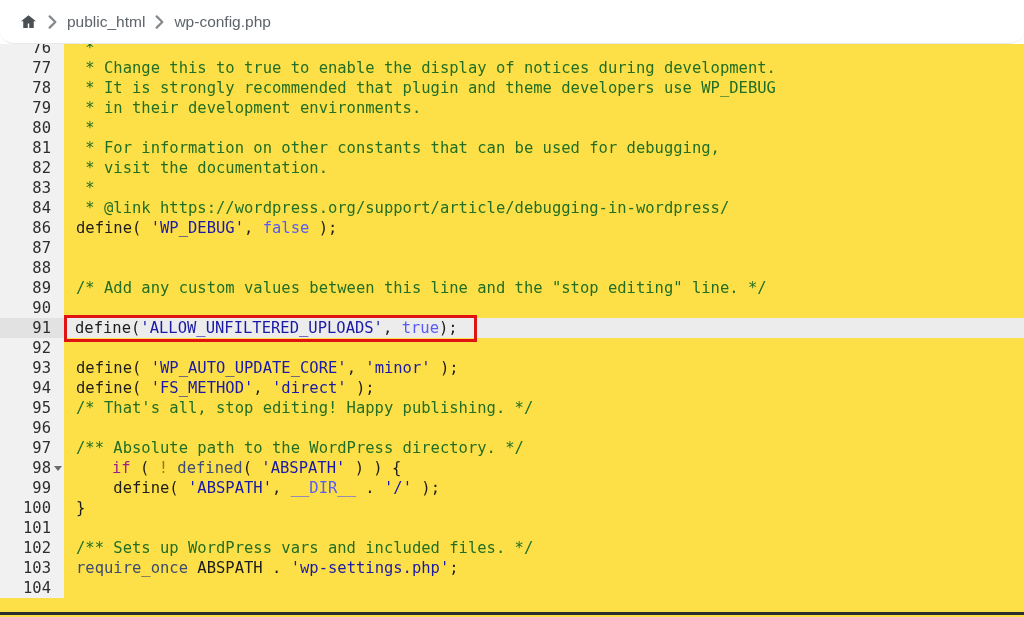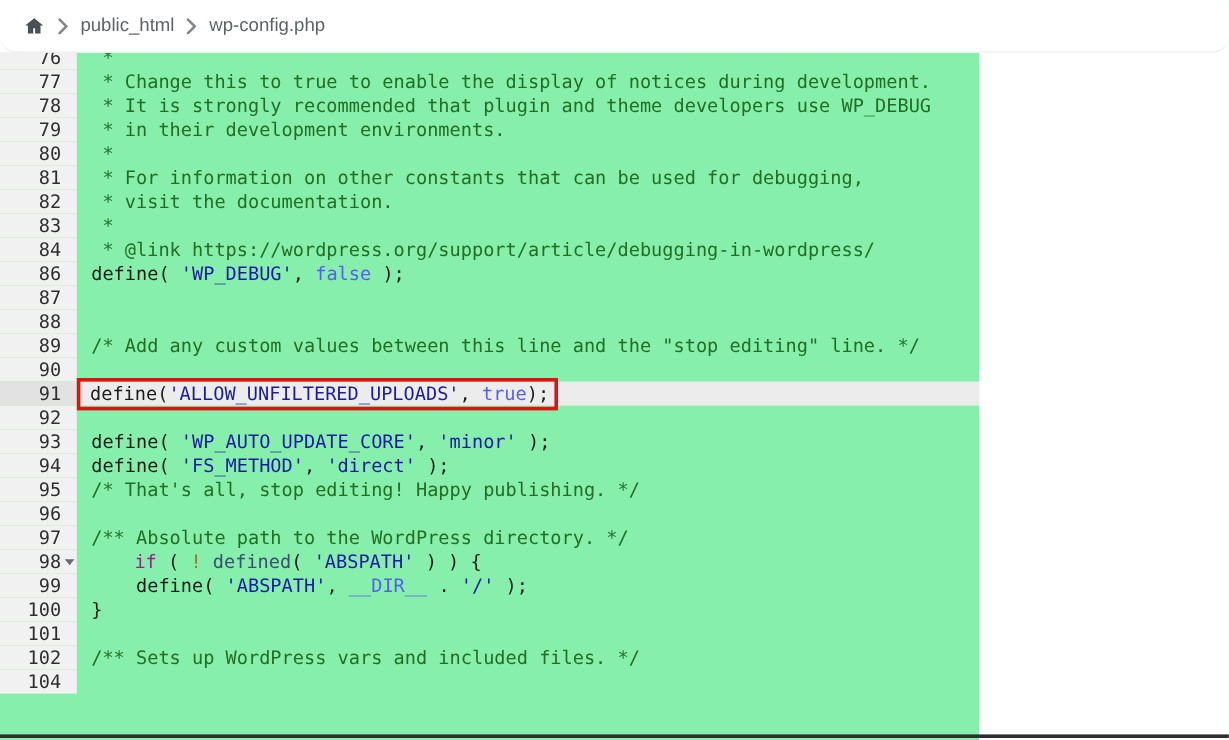--- a/index.html
+++ b/index.html
@@ -8,43 +8,43 @@
 
   
   .topbar { position:absolute; left:0; top:0; width:1024px; height:44px;
             background:#fff; border-bottom:1px solid #e9e9e9;
             display:flex; align-items:center; padding-left:19px; z-index:4;border-radius:14px; }
   .crumb-home { display:flex; align-items:center; cursor:pointer; }
   .crumb-sep { margin:0 10px; display:flex; align-items:center; }
   .crumb-item { font-size:15.5px; color:#5d6369; cursor:pointer; }
 
   
-  .editor { position:absolute; left:0; top:44px; width:816px; height:573px;
-            background:#86efac; overflow:hidden; }
+  .editor { position:absolute; left:0; top:44px; width:1024px; height:573px;
+            background:#fde047; overflow:hidden; }
   .rows { margin-top:-6px; }
   .row { display:flex; height:20px; font-family:"DejaVu Sans Mono", monospace;
          font-size:15.5px; line-height:20px; }
   .gutter-cell { flex:none; width:64px; background:var(--gutter-bg);
                  color:#2e2e2e; text-align:right; padding-right:13px;
                  position:relative; user-select:none; }
   .code-cell { flex:1; padding-left:12px; white-space:pre; color:var(--plain);
                position:relative; }
   .row.hl .gutter-cell { background:#e2e2e2; }
   .row.hl .code-cell { background:var(--active-bg); }
 
   .tok-c { color:var(--comment); }
   .tok-s { color:var(--string); }
   .tok-a { color:var(--atom); }
   .tok-k { color:var(--keyword);margin-left:36px; }
   .tok-f { color:var(--function); }
   .tok-o { color:var(--operator); }
   .tok-p { color:var(--plain);margin-top:19px; }
 
   .redbox { display:inline-block; border:3px solid var(--accent-red);
-            margin:-3px 0 0 -12px; padding:0 4px 1px 8px; line-height:20px;
+            margin:-3px 0 0 -12px; padding:0 16px 1px 8px; line-height:20px;
             position:relative; z-index:2; background:transparent; }
 
   .fold-arrow { position:absolute; right:2px; top:8px; width:0; height:0;
                 border-left:4px solid transparent; border-right:4px solid transparent;
                 border-top:5px solid #6b6b6b; cursor:pointer; }
 
   .bottom-edge { position:absolute; left:0; top:612px; width:1024px; height:3px;
                  background:#2e2e2e; z-index:6; }
 </style>
 </head>
@@ -170,19 +170,23 @@
       </div>
       <div class="row">
         <div class="gutter-cell">101</div>
         <div class="code-cell"></div>
       </div>
       <div class="row">
         <div class="gutter-cell">102</div>
         <div class="code-cell"><span class="tok tok-c">/** Sets up WordPress vars and included files. */</span></div>
       </div>
       <div class="row">
+        <div class="gutter-cell">103</div>
+        <div class="code-cell"><span class="tok tok-f">require_once</span><span class="tok tok-p"> ABSPATH . </span><span class="tok tok-s">'wp-settings.php'</span><span class="tok tok-p">;</span></div>
+      </div>
+      <div class="row">
         <div class="gutter-cell">104</div>
         <div class="code-cell"></div>
       </div>
     </div>
 </div>
 
 <div class="bottom-edge"></div>
 
 </body></html>

